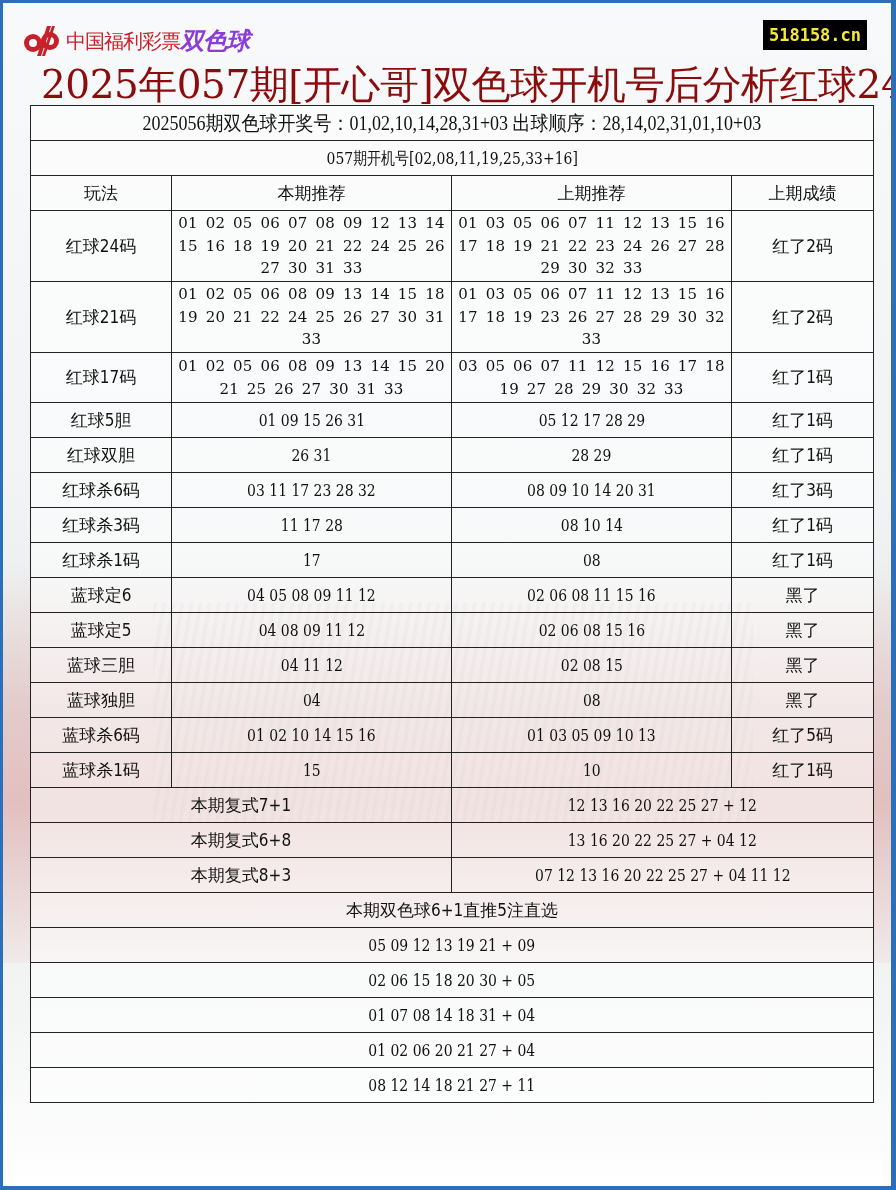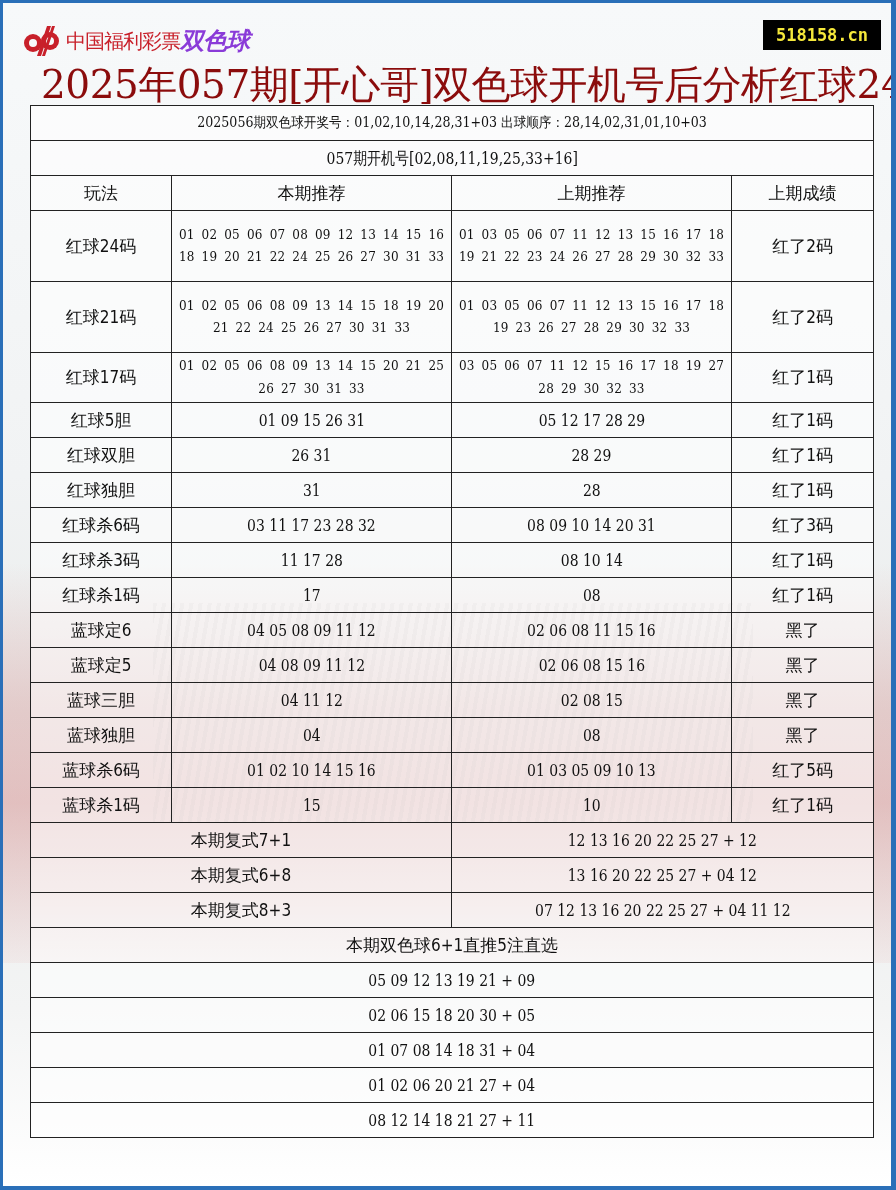--- a/index.html
+++ b/index.html
@@ -27,21 +27,21 @@
   .logo-mark { width: 42px; height: 32px; position: relative; }
   .logo-text {
     font-family: "DejaVu Sans", sans-serif; font-weight: normal; font-size: 20px;
     color: #c8202a; letter-spacing: -1px; margin-left: 4px;
   }
   .logo-text2 {
     font-family: "DejaVu Sans", sans-serif; font-weight: bold; font-style: italic; font-size: 24px;
     color: #8a3bd8; letter-spacing: -1px;
   }
   .site-badge {
-    position: absolute; left: 760px; top: 17px; width: 118px; height: 30px;
+    position: absolute; left: 760px; top: 17px; width: 104px; height: 30px;
     background: #000; color: #f5e83a;
     font-family: "DejaVu Sans Mono", "Liberation Mono", monospace; font-weight: bold; font-size: 17px;
     display: flex; align-items: center; justify-content: center; text-align: center;
   }
   .title {
     position: absolute; left: 38px; top: 60px; width: 850px;
     font-family: "DejaVu Serif", "Liberation Serif", serif;
     font-size: 39px; color: #8b0c0c; white-space: nowrap; letter-spacing: -0.5px;
     line-height: 44px;
   }
@@ -50,21 +50,21 @@
     border-collapse: collapse; table-layout: fixed;
     font-family: "DejaVu Sans Condensed", "DejaVu Sans", sans-serif;
     font-size: 17px; color: #111;
   }
   table.main td {
     border: 1px solid #222; text-align: center; vertical-align: middle;
     padding: 0; height: 34px; background: rgba(255,255,255,0.55);
   }
   td.nums {
     text-align: left; font-family: "DejaVu Serif", "Liberation Serif", serif;
-    font-size: 12px; line-height: 22.5px; padding: 1px 0 1px 3px; white-space: normal;
+    font-size: 15px; line-height: 22.5px; padding: 1px 0 1px 3px; white-space: normal;
     letter-spacing: 0.2px; word-spacing: 3px;
   }
   .serif { font-family: "DejaVu Serif", "Liberation Serif", serif; }
   .narrow { display: inline-block; transform: scaleX(0.82); }
   td.lbl-left { text-align: left; padding-left: 152px; margin-top: 11px; }
 </style>
 </head>
 <body>
 
 <div class="frame">
@@ -93,21 +93,21 @@
 
 <table class="main" style="top:105px;left:30px;">
   <colgroup>
     <col style="width:141px">
     <col style="width:280px">
     <col style="width:280px">
     <col style="width:142px">
   </colgroup>
   <tbody>
       <tr>
-    <td colspan="4" class="serif" style="font-size:14px;"><span class="narrow" style="transform:scaleX(0.9)">2025056期双色球开奖号：01,02,10,14,28,31+03 出球顺序：28,14,02,31,01,10+03</span></td>
+    <td colspan="4" class="serif" style="font-size:20px;font-family:Liberation Serif, serif;"><span class="narrow" style="transform:scaleX(0.9)">2025056期双色球开奖号：01,02,10,14,28,31+03 出球顺序：28,14,02,31,01,10+03</span></td>
   </tr>
   <tr>
     <td colspan="4" class="serif" style="font-size:17px;"><span class="narrow">057期开机号[02,08,11,19,25,33+16]</span></td>
   </tr>
   <tr>
     <td>玩法</td>
     <td>本期推荐</td>
     <td>上期推荐</td>
     <td>上期成绩</td>
   </tr>
@@ -137,26 +137,20 @@
     <td class="serif"><span class="narrow">05 12 17 28 29</span></td>
     <td>红了1码</td>
   </tr>
   <tr>
     <td>红球双胆</td>
     <td class="serif"><span class="narrow">26 31</span></td>
     <td class="serif"><span class="narrow">28 29</span></td>
     <td>红了1码</td>
   </tr>
   <tr>
-    <td>红球独胆</td>
-    <td class="serif"><span class="narrow">31</span></td>
-    <td class="serif"><span class="narrow">28</span></td>
-    <td>红了1码</td>
-  </tr>
-  <tr>
     <td>红球杀6码</td>
     <td class="serif"><span class="narrow">03 11 17 23 28 32</span></td>
     <td class="serif"><span class="narrow">08 09 10 14 20 31</span></td>
     <td>红了3码</td>
   </tr>
   <tr>
     <td>红球杀3码</td>
     <td class="serif"><span class="narrow">11 17 28</span></td>
     <td class="serif"><span class="narrow">08 10 14</span></td>
     <td>红了1码</td>

